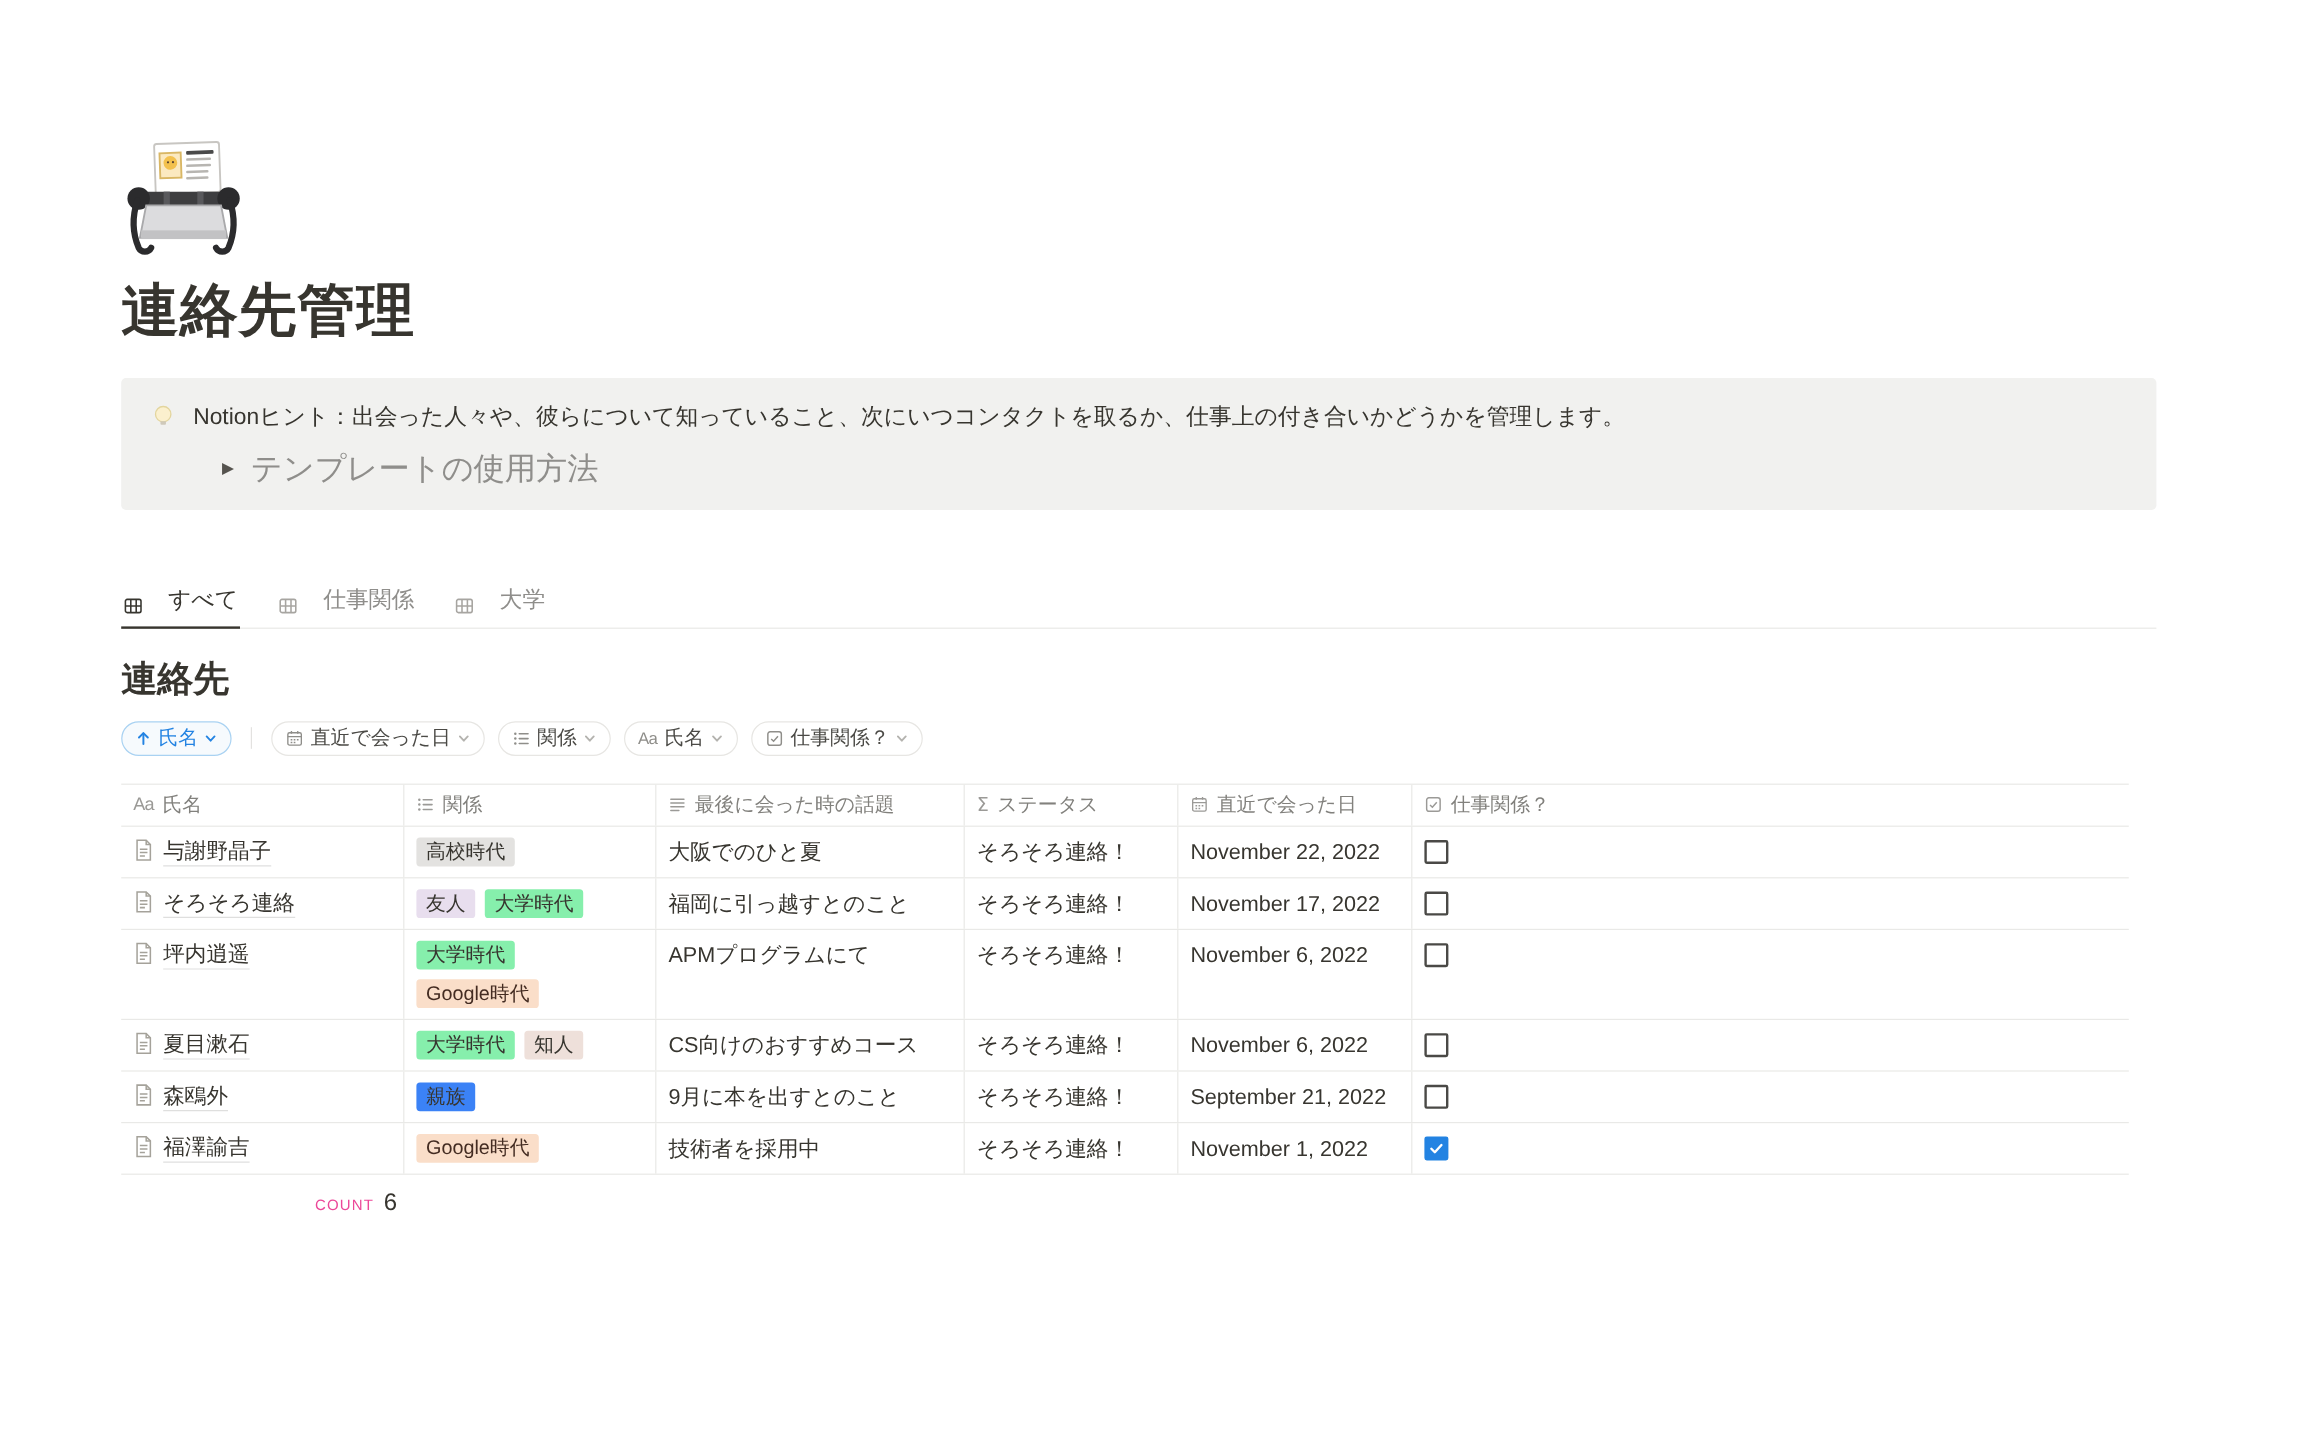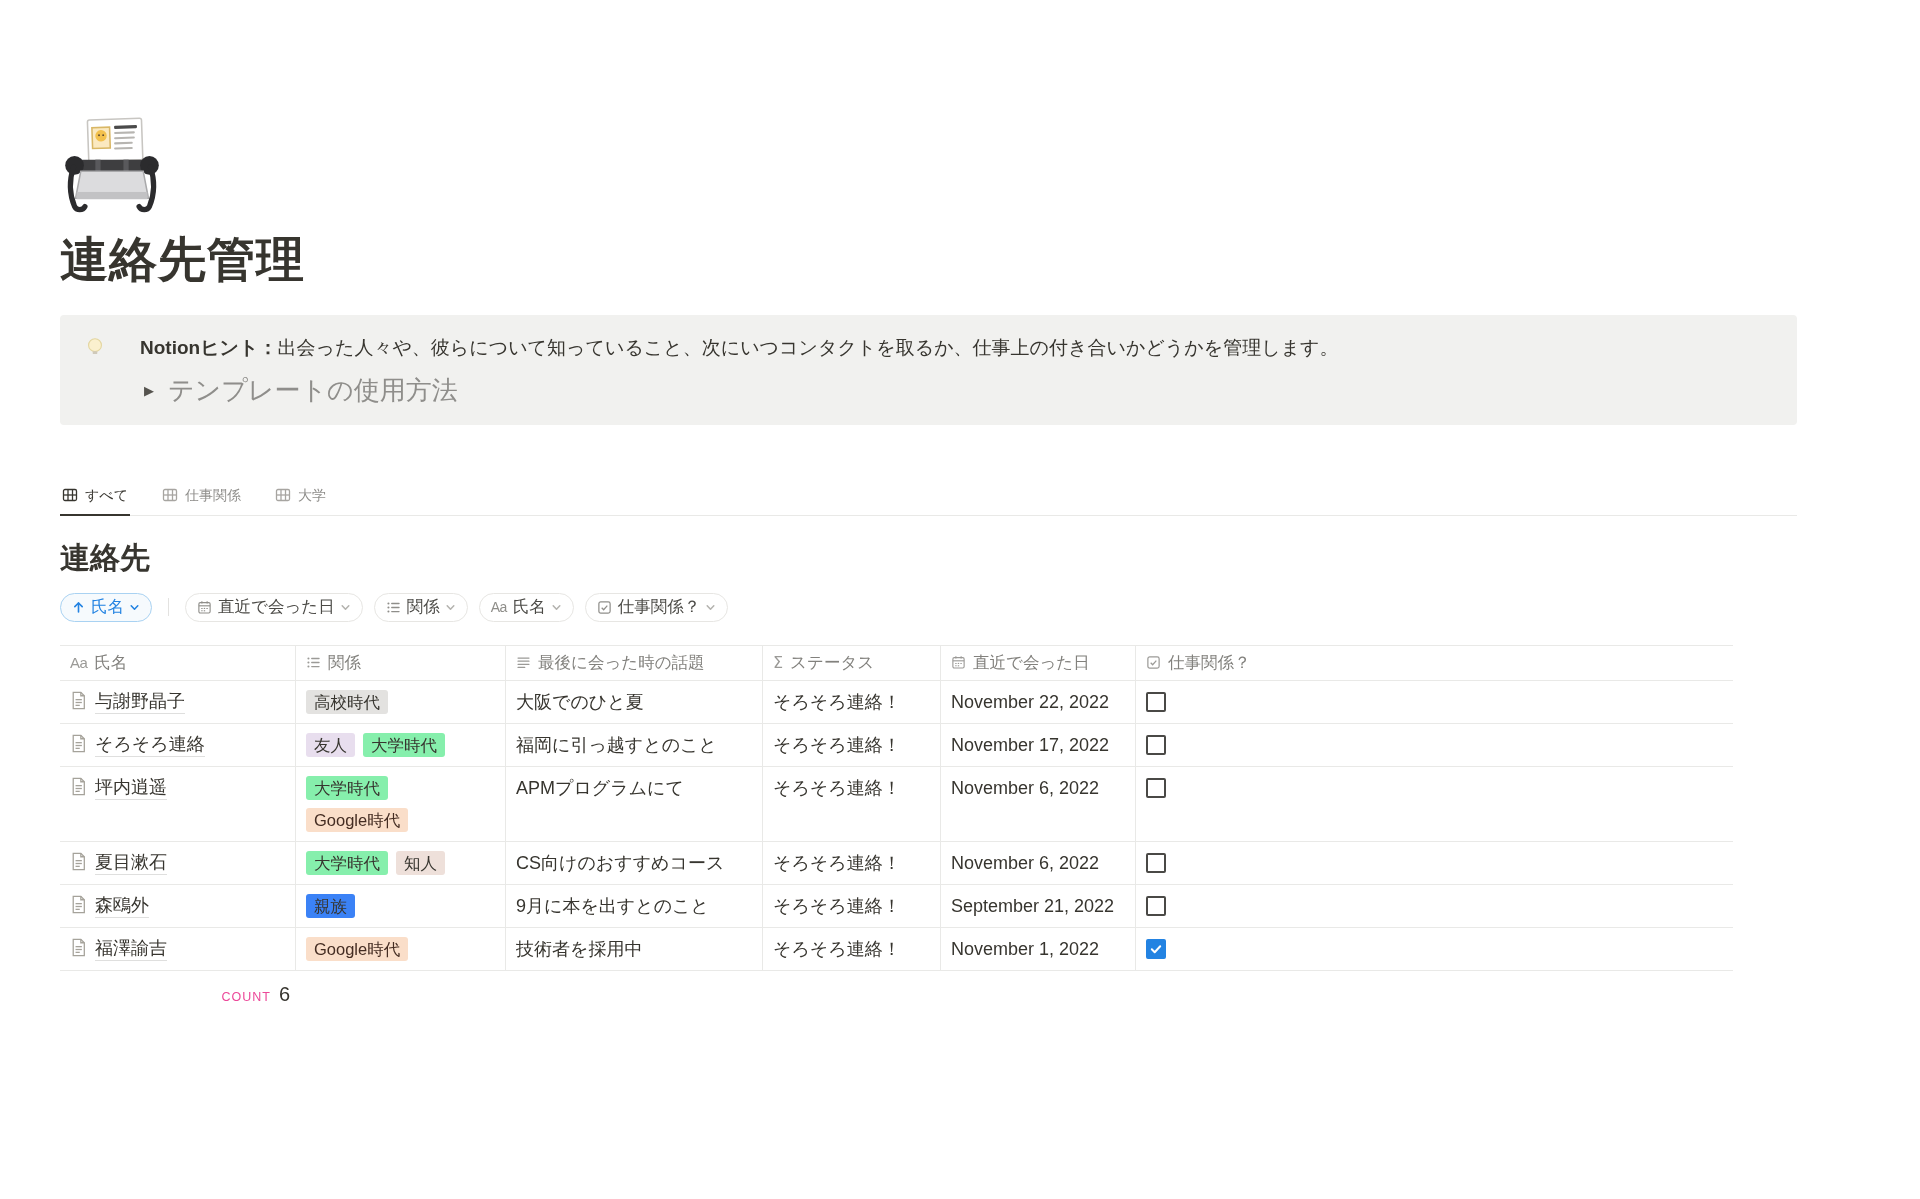--- a/index.html
+++ b/index.html
@@ -1,36 +1,36 @@
 <!DOCTYPE html>
 <html><head>
 <meta charset="utf-8">
 <style>
   * { margin:0; padding:0; box-sizing:border-box; }
   html,body { width:1920px; height:1199px; background:#fff; overflow:hidden;
     font-family:"Liberation Sans","DejaVu Sans",sans-serif; color:#37352F; }
-  .content { padding:115px 123px 0 60px; width:1920px; }
+  .content { padding:115px 123px 0 101px; width:1920px; }
 
   
   .page-icon { width:104px; height:104px; display:block; margin-bottom:12px; cursor:pointer; }
   .page-title { font-size:48px; font-weight:700; letter-spacing:1px; line-height:1.2; margin-bottom:26px; }
 
   
   .callout { background:#F1F1EF; border-radius:4px; padding:19px 24px 17px 24px; }
   .callout-row { display:flex; align-items:flex-start; }
   .callout-icon { width:22px; margin:2px 14px 0 0; flex:none; }
   .callout-text { font-size:19px; line-height:28px; }
-  .callout-text b { font-weight:700;margin-left:20px; }
+  .callout-text b { font-weight:400; }
   .toggle-row { margin:11px 0 0 60px; display:flex; align-items:center; cursor:pointer; }
   .toggle-tri { font-size:13px; color:#55534E; margin-right:14px; }
   .toggle-label { font-size:26px; color:#8F8E8B; }
 
   
   .tabs { margin-top:60px; display:flex; gap:30px; border-bottom:1px solid #E9E9E7; }
-  .tab { display:flex; align-items:flex-start; gap:7px; padding:2px 2px 9px 2px; font-size:14px;
+  .tab { display:flex; align-items:flex-end; gap:21px; padding:2px 2px 9px 2px; font-size:19px;
     color:#8F8E8B; cursor:pointer; border-bottom:2.5px solid transparent; margin-bottom:-1px; }
   .tab .ic { display:flex; color:#A7A5A1; }
   .tab.active { color:#37352F; font-weight:500; border-bottom-color:#37352F; }
   .tab.active .ic { color:#37352F; }
 
   
   .collection-title { font-size:30px; font-weight:700; margin-top:22px; }
 
   
   .toolbar { margin-top:14px; display:flex; align-items:center; }

